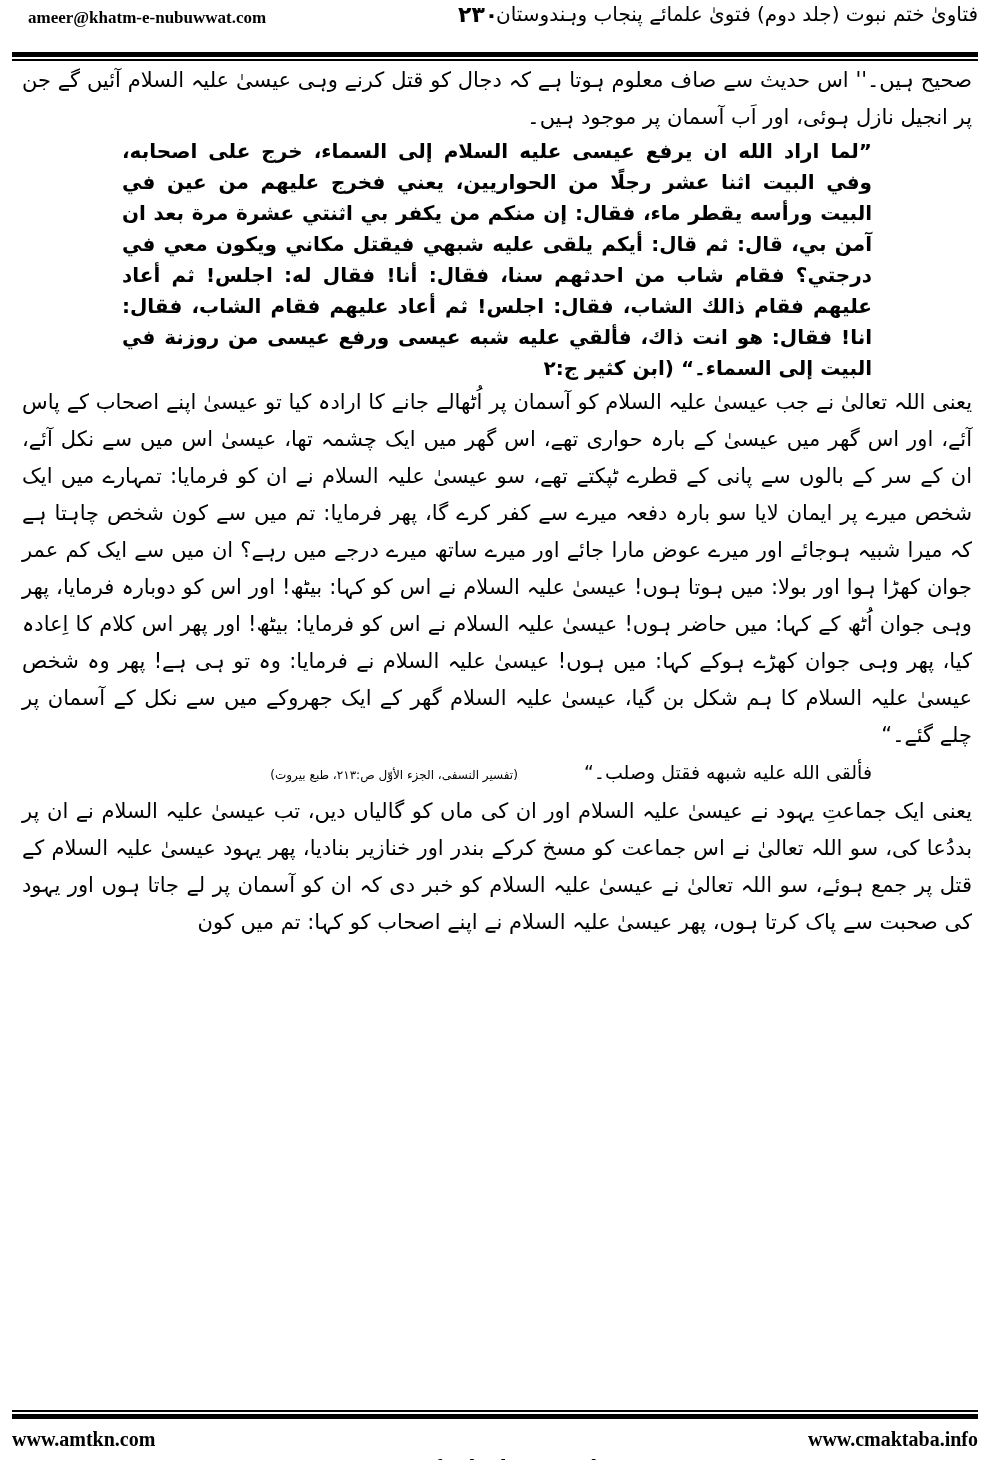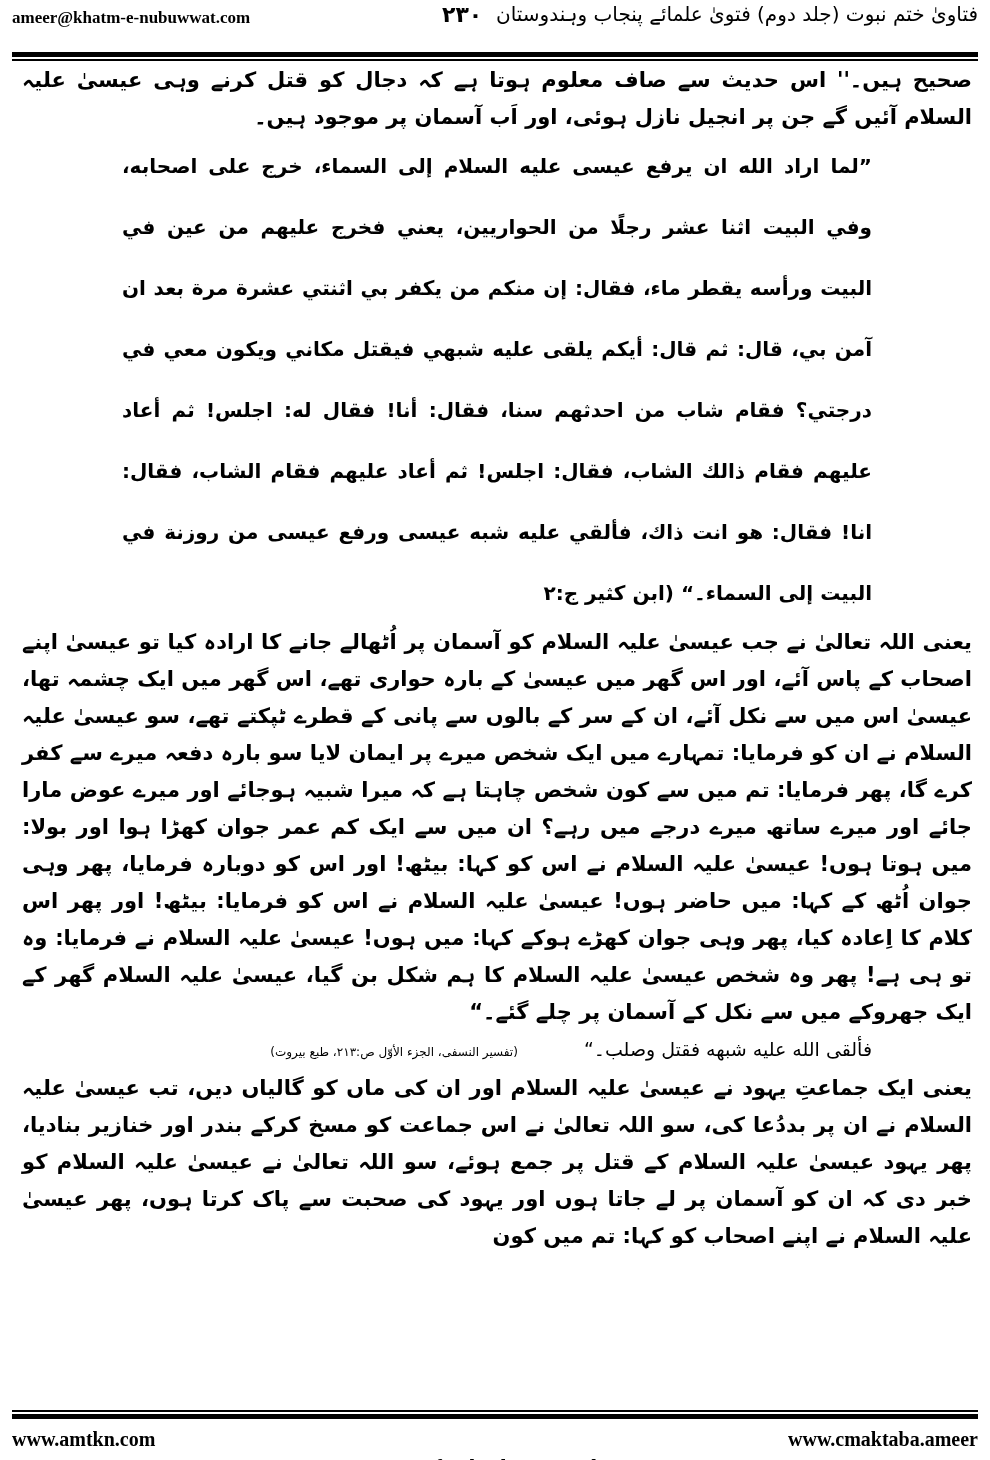--- a/index.html
+++ b/index.html
@@ -1,21 +1,21 @@
 <!DOCTYPE html>
 <html><head>
   <meta charset="utf-8">
   <style>
     html, body { margin: 0; padding: 0; background: #ffffff; }
     body {
       width: 990px; height: 1460px; position: relative; overflow: hidden;
       color: #000; font-family: "DejaVu Sans", sans-serif;
     }
     .header {
-      position: absolute; left: 12px; right: 12px; top: 0; height: 47px;
+      position: absolute; left: 28px; right: 12px; top: 0; height: 47px;
     }
     .hdr-email {
       position: absolute; left: 0; top: 8px;
       font-family: "Liberation Serif", serif; font-weight: bold; font-size: 17px;
     }
     .hdr-page {
       position: absolute; left: 430px; top: 2px;
       font-family: "DejaVu Sans", sans-serif; font-weight: bold; font-size: 22px;
       direction: rtl; letter-spacing: 1px;
     }
@@ -27,25 +27,25 @@
     .rule-thin { position: absolute; left: 12px; right: 12px; height: 2px; background: #000; }
 
     .content {
       position: absolute; left: 22px; right: 18px; top: 62px; bottom: 80px;
       direction: rtl; text-align: justify;
     }
     .para {
       font-family: "DejaVu Sans", sans-serif; font-size: 21px; line-height: 37px;
       margin: 0; text-align-last: right;
     }
-    .para.urdu-justify { text-align: justify; text-align-last: right; font-weight: bold; }
+    .para.urdu-justify { text-align: justify; text-align-last: right; }
     .para.indent { padding-right: 60px; }
     .para.ar {
       font-family: "DejaVu Sans", sans-serif; font-weight: bold; font-size: 20px;
-      line-height: 61px; padding-right: 100px; padding-left: 100px; text-align: justify;
+      line-height: 31px; padding-right: 100px; padding-left: 100px; text-align: justify;
     }
     .cite {
       font-family: "DejaVu Sans", sans-serif; font-size: 17px; line-height: 34px;
       padding-right: 100px; padding-left: 100px; margin: 0;
     }
     .ar-final {
       font-family: "DejaVu Sans", sans-serif; font-size: 19px; line-height: 36px;
       padding-right: 100px; padding-left: 100px; margin: 0; white-space: nowrap;
     }
     .ar-final .bold { font-weight: normal; }
@@ -80,14 +80,14 @@
     <span class="src">(تفسیر النسفی، الجزء الأوّل ص:۲۱۳، طبع بیروت)</span>
   </p>
   <p class="para urdu-justify">یعنی ایک جماعتِ یہود نے عیسیٰ علیہ السلام اور ان کی ماں کو گالیاں دیں، تب عیسیٰ علیہ السلام نے ان پر بددُعا کی، سو اللہ تعالیٰ نے اس جماعت کو مسخ کرکے بندر اور خنازیر بنادیا، پھر یہود عیسیٰ علیہ السلام کے قتل پر جمع ہوئے، سو اللہ تعالیٰ نے عیسیٰ علیہ السلام کو خبر دی کہ ان کو آسمان پر لے جاتا ہوں اور یہود کی صحبت سے پاک کرتا ہوں، پھر عیسیٰ علیہ السلام نے اپنے اصحاب کو کہا: تم میں کون</p>
 </div>
 
 <div class="rule-thin" style="top:1410px;"></div>
 <div class="rule-thick" style="top:1414px;"></div>
 <div class="footer">
   <span class="ftr left">www.amtkn.com</span>
   <span class="ftr center">www.facebook.com/amtkn313</span>
-  <span class="ftr right">www.cmaktaba.ameer</span>
+  <span class="ftr right">www.cmaktaba.info</span>
 </div>
 
 </body></html>

